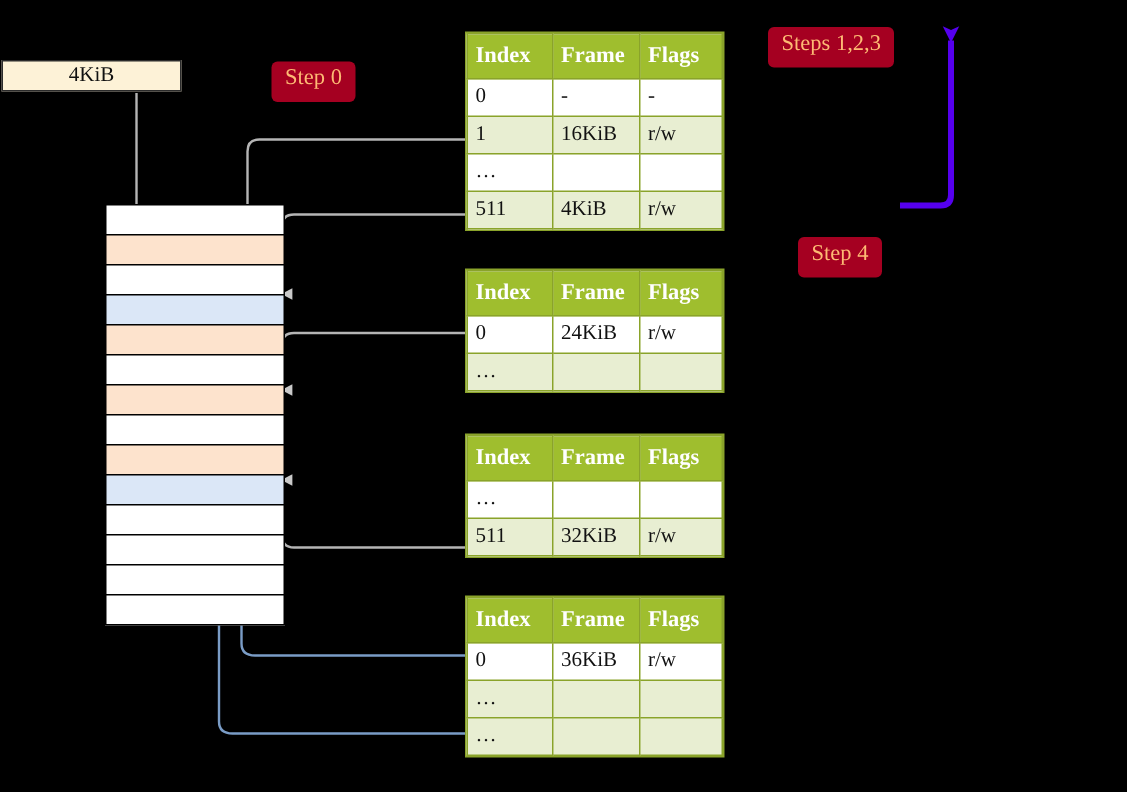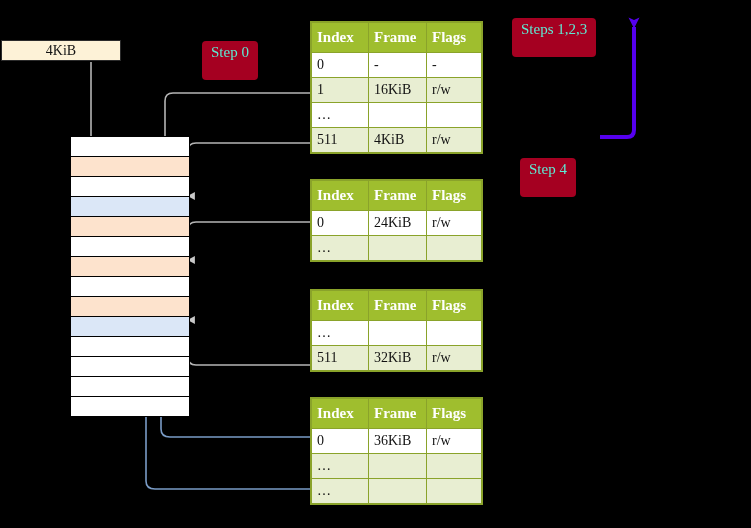--- a/index.html
+++ b/index.html
@@ -9,24 +9,24 @@
     color:#fff;
   }
   .stage{position:absolute;left:0;top:0;width:751px;height:528px;}
 
   
   .badge{
     position:absolute;
     font-family:"Liberation Serif", serif;
     font-size:15px;
     line-height:20px;
-    padding:1px 9px 18px 9px;
+    padding:1px 9px 6px 9px;
     border-radius:4px;
     white-space:nowrap;
-    color:#5eead4;
+    color:#fdba74;
   }
   .badge.red{background:#a50021;}
   .badge.blue{background:#5500ee;}
 
   
   .kib-box{
     position:absolute;
     background:#fdf2d7;
     border:1px solid #2b2b2b;
     color:#111;
@@ -136,25 +136,25 @@
 
     <g>
       <path d="M600,137 L627,137 Q634,137 634,130 L634,27" stroke="#5500ee" stroke-width="4" fill="none" stroke-linejoin="round" marker-end="url(#ah-violet)"></path>
     </g>
   </svg>
 
   <div class="kib-box" style="left:1px;top:40px;width:120px;height:21px;">
     <span>4KiB</span>
   </div>
 
-  <div class="badge red" style="left:202px;top:41px;">
+  <div class="badge red" style="left:181px;top:41px;">
     <span>Step 0</span>
   </div>
 
-  <div class="badge red" style="left:520px;top:158px;">
+  <div class="badge red" style="left:532px;top:158px;">
     <span>Step 4</span>
   </div>
 
   <div class="badge red" style="left:512px;top:18px;">
     <span>Steps 1,2,3</span>
   </div>
 
 
   <div class="memcol" style="left:70px;top:136px;width:120px;height:280px;">
       <div class="memrow" style="top: 0px; width: 120px; height: 21px;"></div>

